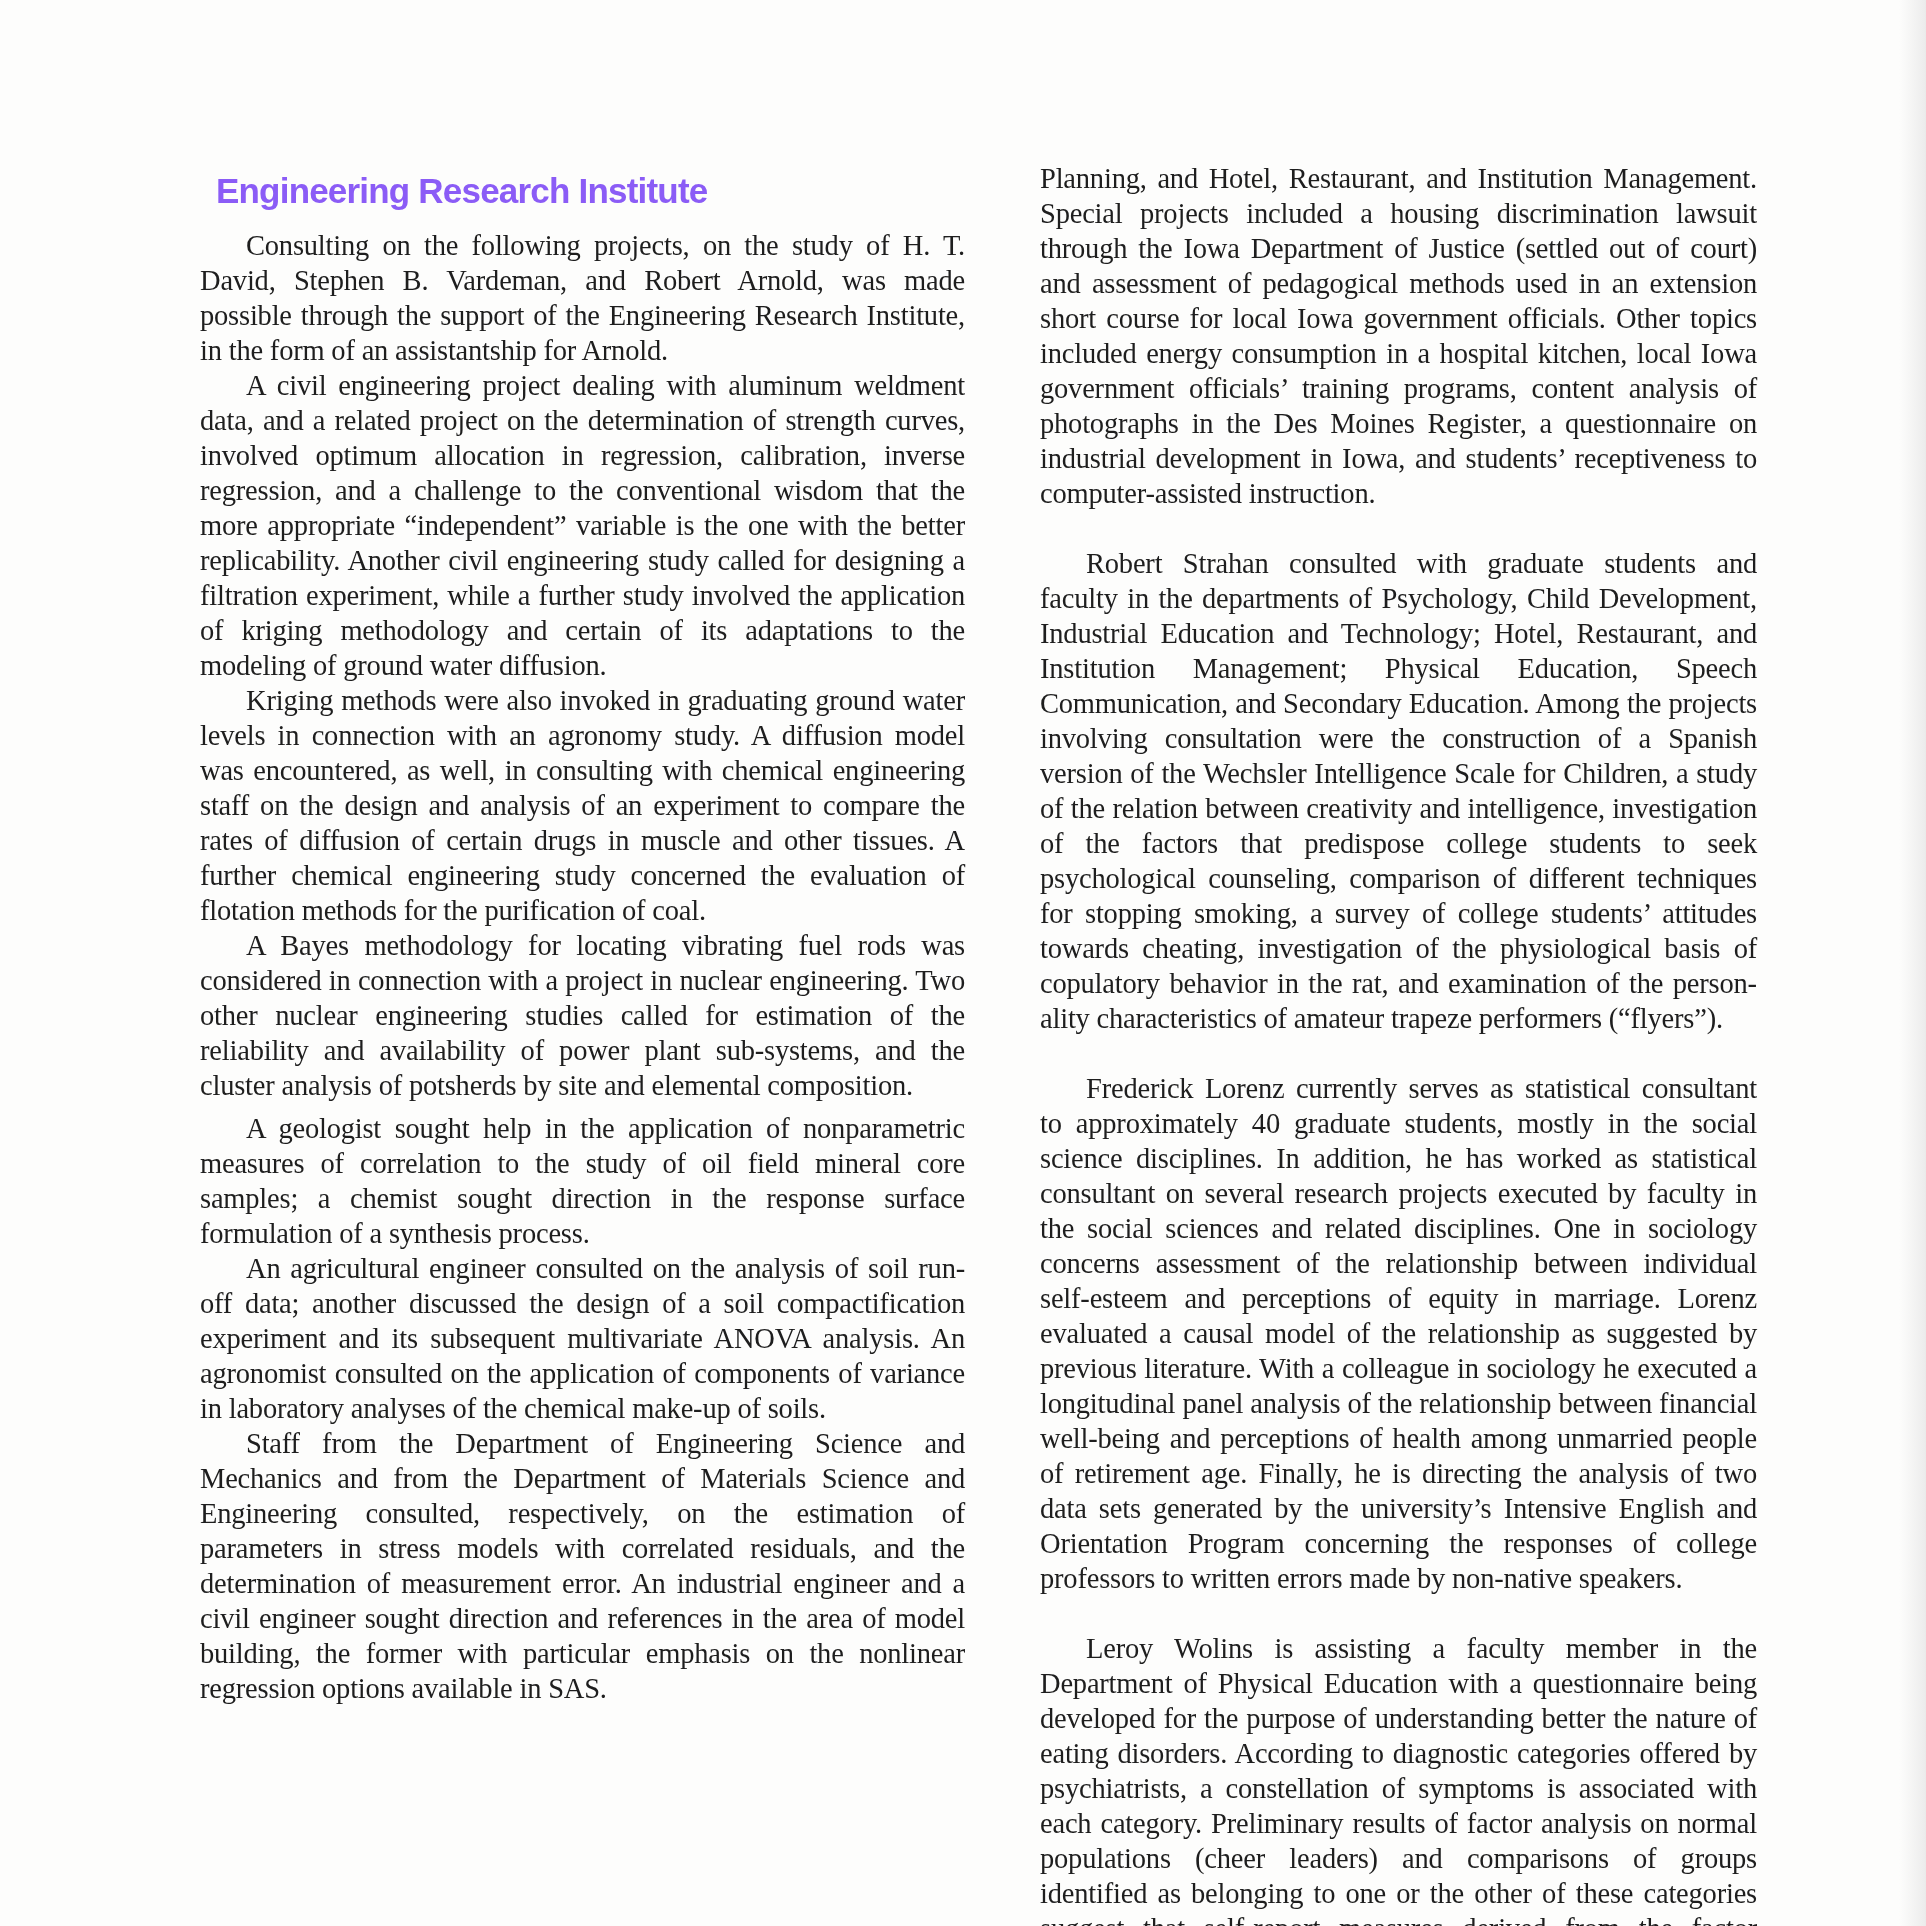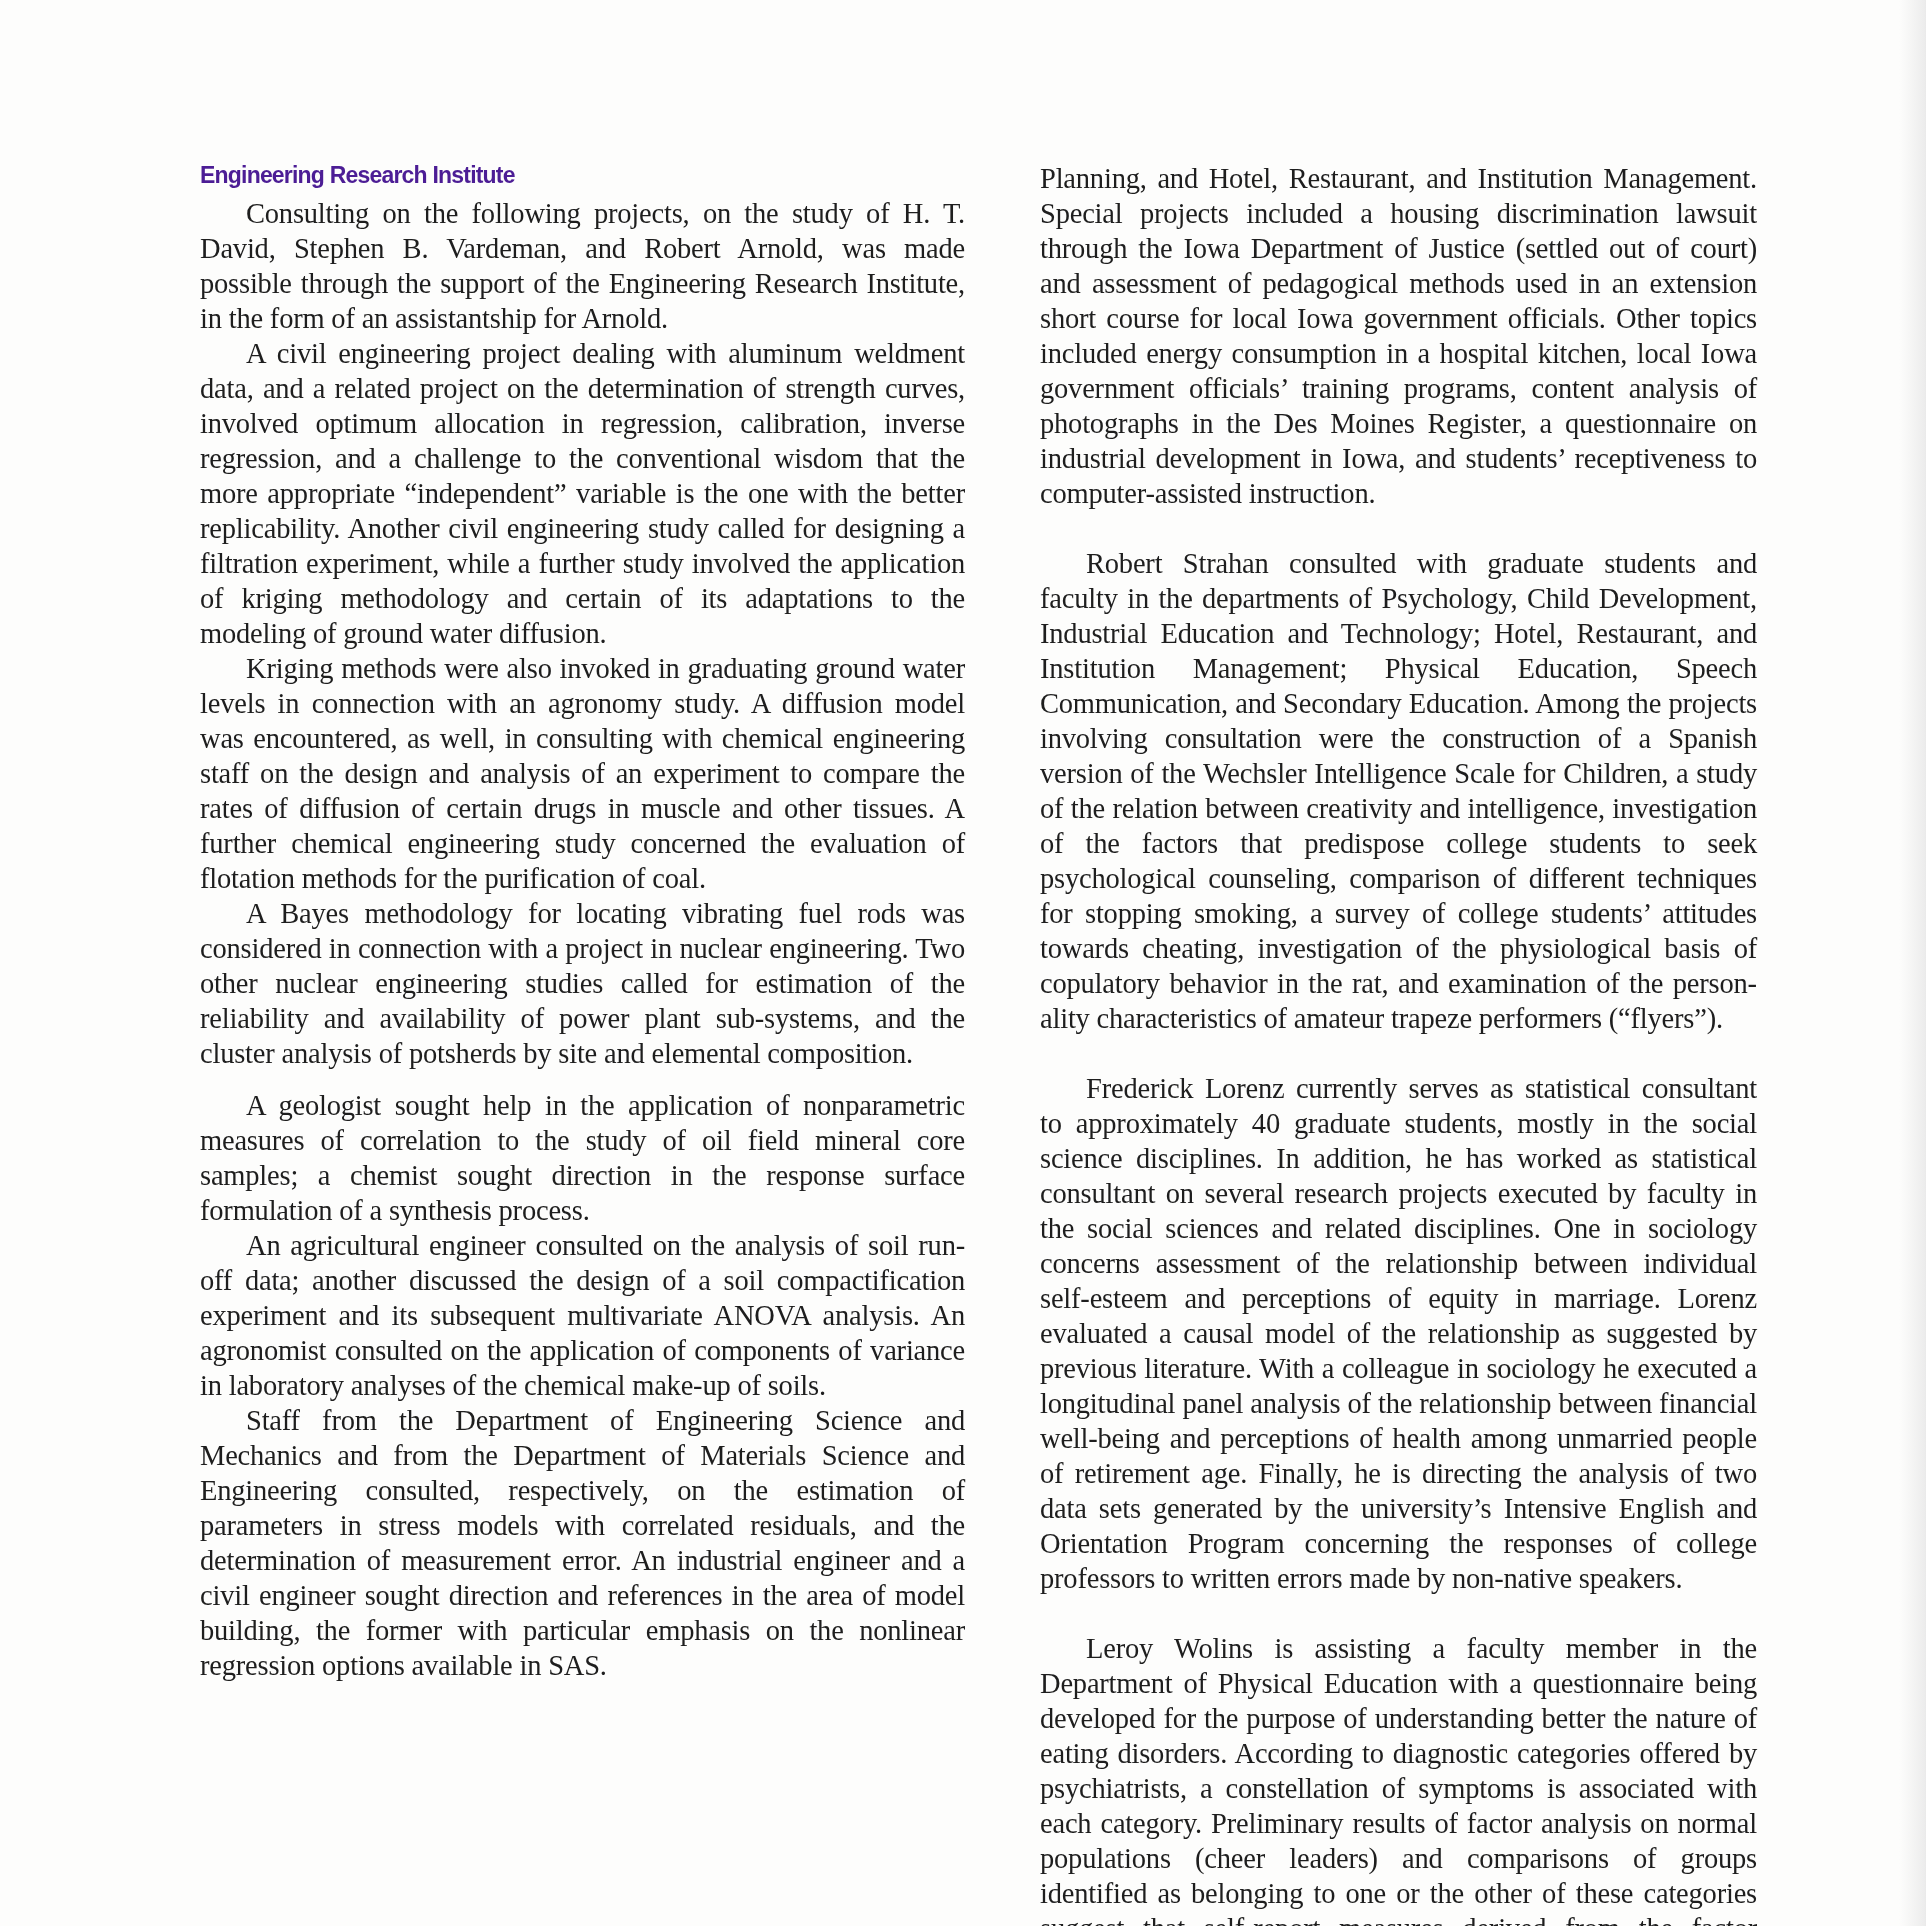--- a/index.html
+++ b/index.html
@@ -17,27 +17,27 @@
       position: absolute; top: 154px;
       font-size: 28.5px; line-height: 35px;
       text-align: justify; hyphens: manual;
       font-family: "Liberation Serif", "DejaVu Serif", serif;
       letter-spacing: -0.2px;
     }
     .col-left { left: 200px; width: 765px; }
     .col-right { left: 1040px; width: 717px; top: 161px; }
     h2.section-heading {
       font-family: "Liberation Sans", "DejaVu Sans", sans-serif;
-      font-weight: bold; font-size: 23px; line-height: 42px;
-      margin: 0; letter-spacing: -0.8px; color: #4c1d95;
+      font-weight: bold; font-size: 35px; line-height: 42px;
+      margin: 16px; letter-spacing: -0.8px; color: #8b5cf6;
     }
     .h-first { margin-bottom: 35px; }
     .h-social { margin-top: 69px; margin-bottom: 35px; }
     p.para { margin: 0; text-indent: 46px; }
-    p.gap { margin-top: 17px; }
+    p.gap { margin-top: 8px; }
     p.biggap { margin-top: 35px; }
     p.noindent { text-indent: 0; }
     .ital { }
   </style>
 </head>
 <body>
 
 <div class="page-edge"></div>
 
 <div class="column col-left">

